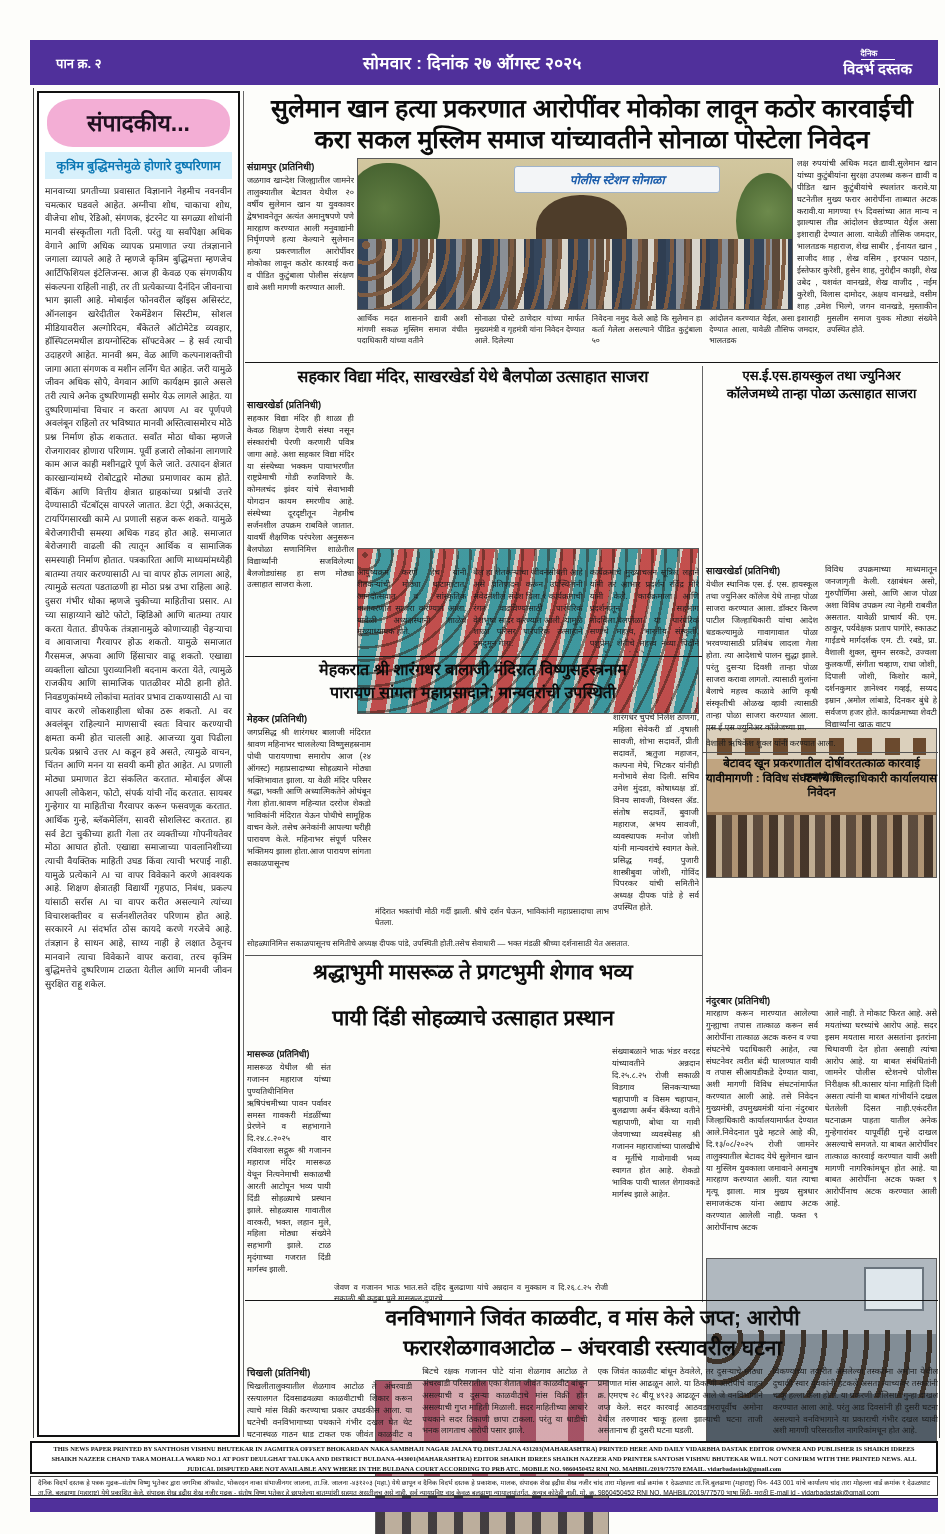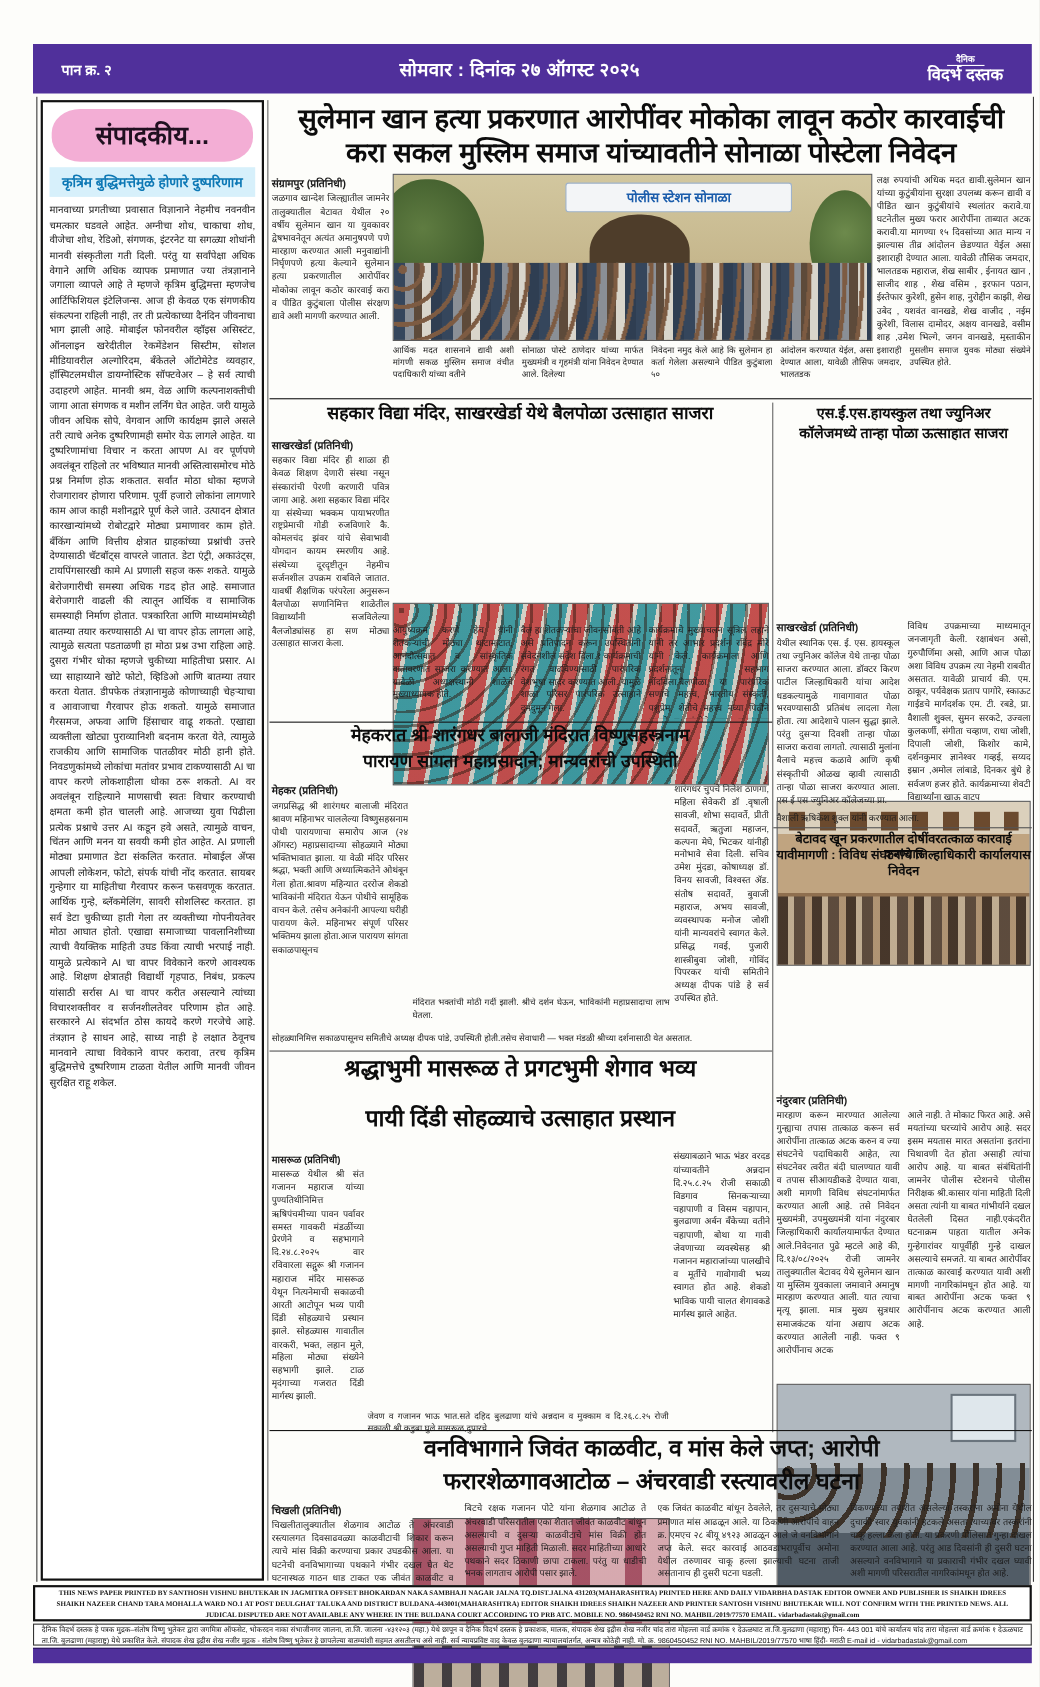--- a/index.html
+++ b/index.html
@@ -2,21 +2,21 @@
 <html><head>
 <meta charset="utf-8">
 <style>
   html,body{margin:0;padding:0;background:#e9e7e2;}
   .page{position:relative;width:945px;height:1534px;background:#fdfdfa;font-family:"Liberation Sans","DejaVu Sans",sans-serif;color:#1a1a1a;overflow:hidden;}
   .abs{position:absolute;}
   
   .topbar{left:30px;top:40px;width:908px;height:45px;background:#50309b;color:#fff;display:flex;align-items:center;justify-content:space-between;padding:0 26px;box-sizing:border-box;}
   .topbar .pno{font-size:13px;font-weight:bold;}
   .topbar .date{font-size:17px;font-weight:bold;letter-spacing:.3px;}
-  .masthead{text-align:center;line-height:1;}
+  .masthead{text-align:left;line-height:1;}
   .masthead .small{display:block;font-size:8px;font-weight:bold;border-bottom:1px solid #fff;padding-bottom:1px;margin:0 auto 1px auto;width:34px;}
   .masthead .big{display:block;font-size:15px;font-weight:bold;}
   
   .vline{border-left:1.2px solid #3a3a3a;width:0;}
   .hline{border-top:1.5px solid #161616;height:0;}
   .hline-thin{border-top:1px solid #555;height:0;}
   
   .editorial{left:37px;top:91px;width:203px;height:1346px;border:2px solid #111;box-sizing:border-box;background:#fff;padding:5px 6px;}
   .ed-title{background:#f3aed5;border-radius:26px/22px;text-align:center;font-size:23px;font-weight:bold;color:#201020;padding:7px 0 9px 0;margin:1px 2px 5px 2px;}
   .ed-sub{background:#d7f0fb;color:#0d78b5;font-weight:bold;font-size:12.5px;text-align:center;padding:5px 2px;margin:0 0 6px 0;}
@@ -29,21 +29,21 @@
   .h-sm{font-size:13px;}
   .h-xs{font-size:11.5px;}
   
   .bt{font-size:8.2px;line-height:1.45;text-align:justify;overflow:hidden;color:#1c1c1c;}
   .byline{font-weight:bold;font-size:9.5px;margin-bottom:2px;text-align:left;}
   .cap{font-size:7.8px;line-height:1.4;text-align:justify;overflow:hidden;}
   .cols{display:flex;gap:7px;}
   .cols>div{flex:1;}
   
   .photo{border:1px solid #5a5a5a;box-sizing:border-box;overflow:hidden;position:relative;}
-  .photo1{background:linear-gradient(180deg,#d2c79f 0%,#c6b78d 52%,#ab9a77 100%);}
+  .photo1{background:linear-gradient(180deg,#d2c79f 0%,#c6b78d 52%,#ab9a77 100%);font-style:italic;}
   .p1-sign{position:absolute;top:7px;left:36%;width:47%;height:25px;background:#f3f5f7;color:#1a5cab;font-weight:bold;font-size:12px;display:flex;align-items:center;justify-content:center;border-radius:3px;border:1px solid #9fb3cb;}
   .p1-arch{position:absolute;left:41%;top:36px;width:21%;height:56px;background:#4e3d2a;border-radius:48% 48% 0 0/60% 60% 0 0;}
   .p1-tree-l{position:absolute;left:-14px;top:4px;width:96px;height:112px;background:radial-gradient(circle at 42% 40%,#5f7c41,#3e5a2b 72%);border-radius:46% 54% 50% 50%;}
   .p1-tree-r{position:absolute;right:-8px;top:14px;width:64px;height:96px;background:radial-gradient(circle at 50% 40%,#6d8a4c,#46622f 75%);border-radius:50%;}
   .p1-crowd{position:absolute;bottom:0;left:0;width:100%;height:47%;background:repeating-radial-gradient(circle at 8px 6px,#7d5b42 0 4px,rgba(0,0,0,0) 4px 16px),repeating-linear-gradient(90deg,#35465c 0 10px,#8a8f96 10px 18px,#5d4a3a 18px 26px,#d9d5cb 26px 34px,#2f3e52 34px 44px);}
   .photo2{background:repeating-radial-gradient(circle at 7px 6px,rgba(48,28,18,.5) 0 2.6px,rgba(0,0,0,0) 2.6px 13px),repeating-linear-gradient(100deg,rgba(198,58,58,.82) 0 15px,rgba(236,232,223,.55) 15px 19px,rgba(40,148,158,.82) 19px 36px,rgba(236,232,223,.55) 36px 40px),linear-gradient(#b9b3a6,#98a29d);}
   .photo3{background:linear-gradient(180deg,#dbd0bc 0 20%,#c0a480 20% 56%,#8f6f4f 56% 100%);}
   .p3-frames{position:absolute;top:9px;left:10px;right:10px;height:17px;background:repeating-linear-gradient(90deg,#6b4a2e 0 15px,rgba(0,0,0,0) 15px 28px);}
   .p3-people{position:absolute;bottom:0;left:0;width:100%;height:42%;background:repeating-linear-gradient(90deg,#3a2d24 0 9px,#c8b79d 9px 15px,#54453a 15px 25px,#b59a7a 25px 31px);opacity:.85;}
   .photo4{background:repeating-linear-gradient(90deg,rgba(161,74,96,.9) 0 16px,rgba(216,170,178,.9) 16px 48px),linear-gradient(#caa398,#b99884);}

